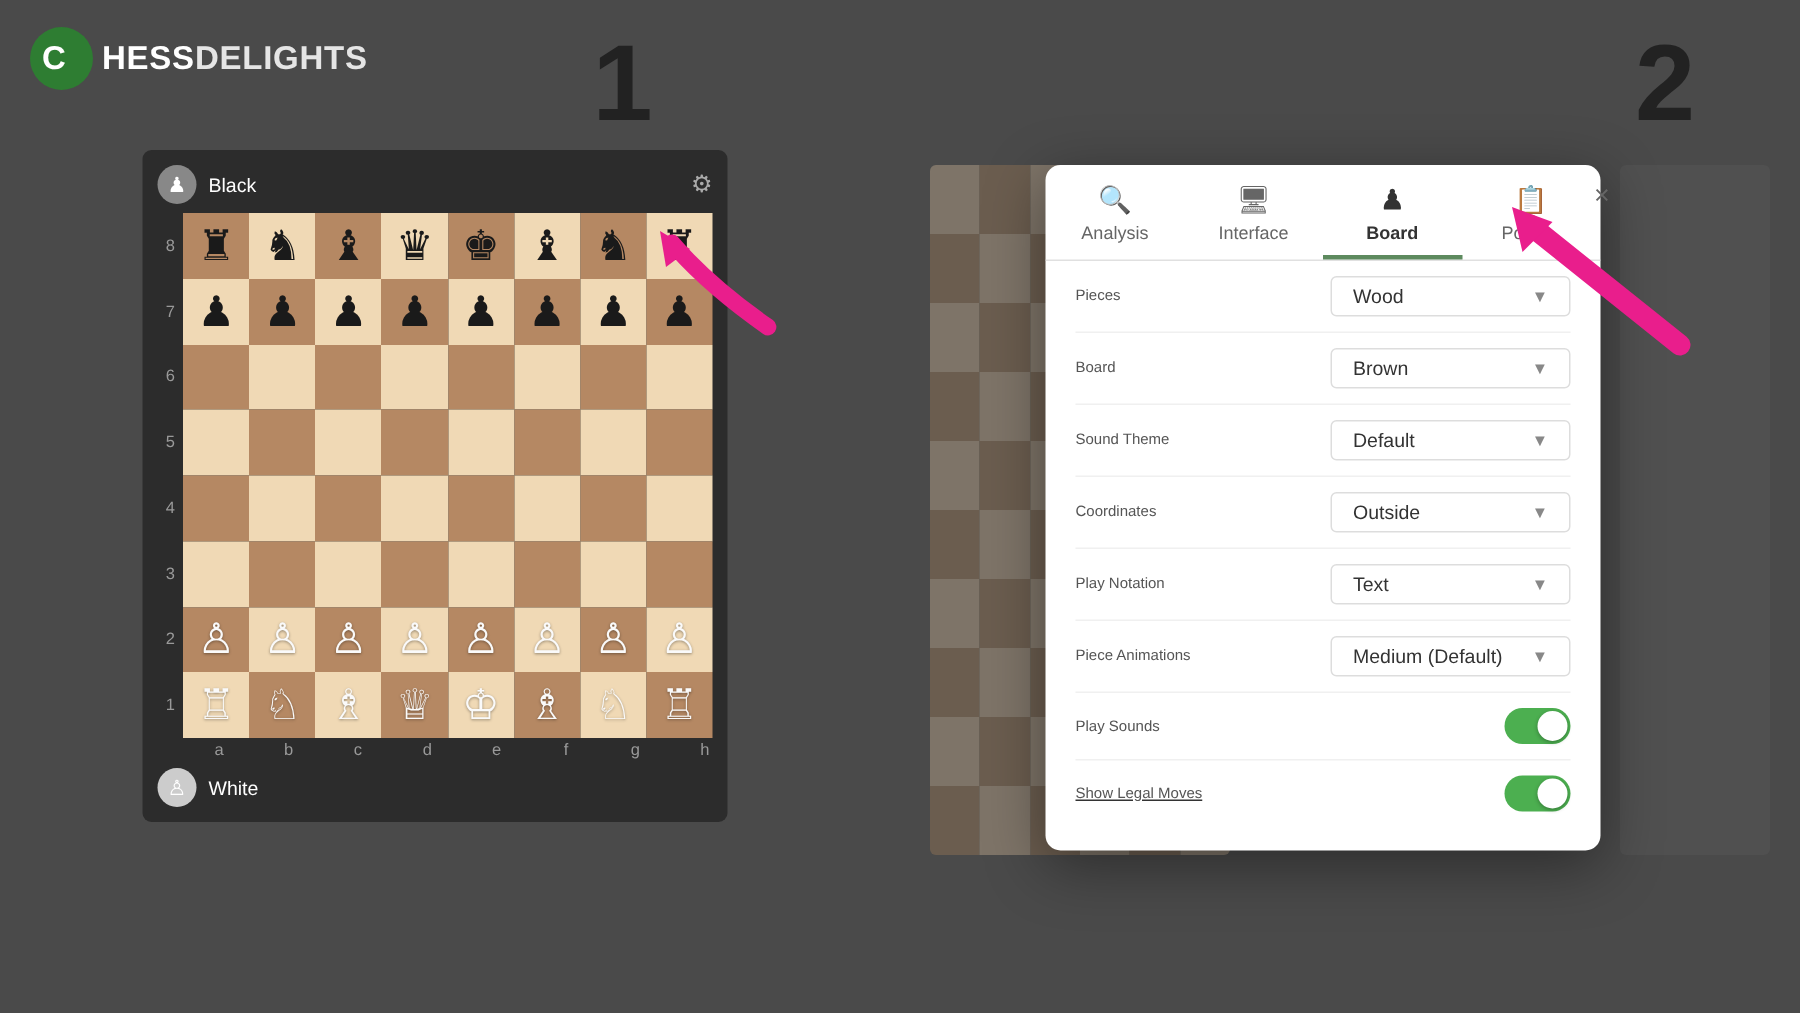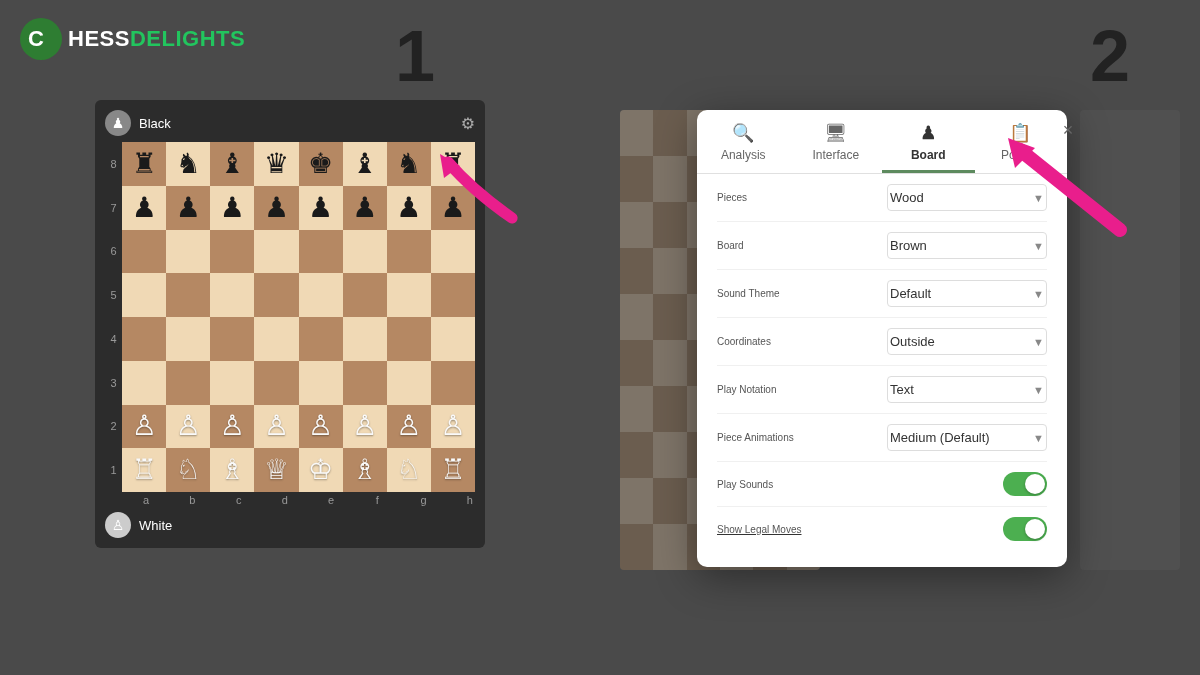--- a/index.html
+++ b/index.html
@@ -28,21 +28,21 @@
     .logo-text {
       font-size: 22px;
       font-weight: 700;
       color: white;
       letter-spacing: 0.5px;
     }
     .logo-text span.chess {
       color: white;
     }
     .logo-text span.delights {
-      color: #22c55e;
+      color: #e5e5e5;
       text-align: right;
     }
 
     
     .step-number {
       position: absolute;
       top: 15px;
       font-size: 72px;
       font-weight: 900;
       color: #222;
@@ -227,21 +227,21 @@
     .settings-label { color: #555; font-size: 10px; }
 
     
     .dropdown-select {
       display: flex;
       align-items: center;
       gap: 6px;
       background: white;
       border: 1px solid #ddd;
       border-radius: 4px;
-      padding: 5px 2px;
+      padding: 5px 14px;
       font-size: 13px;
       color: #333;
       cursor: pointer;
       min-width: 160px;
       justify-content: space-between;
       text-align: center;
     }
     .dropdown-arrow { color: #888; font-size: 11px; }
 
     

